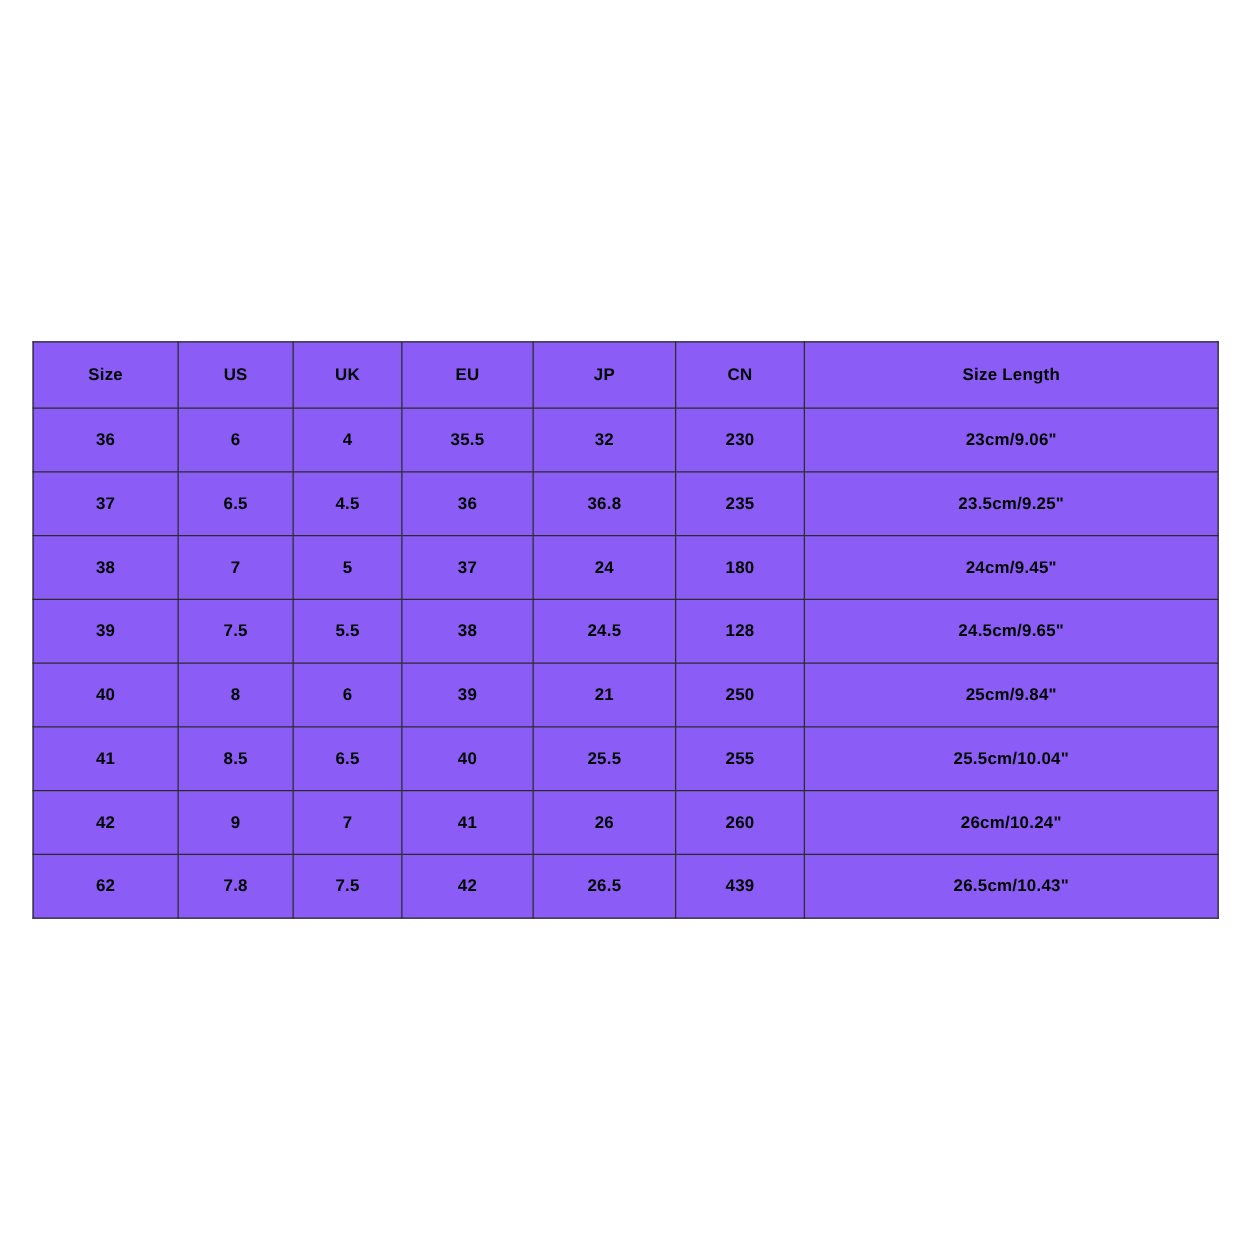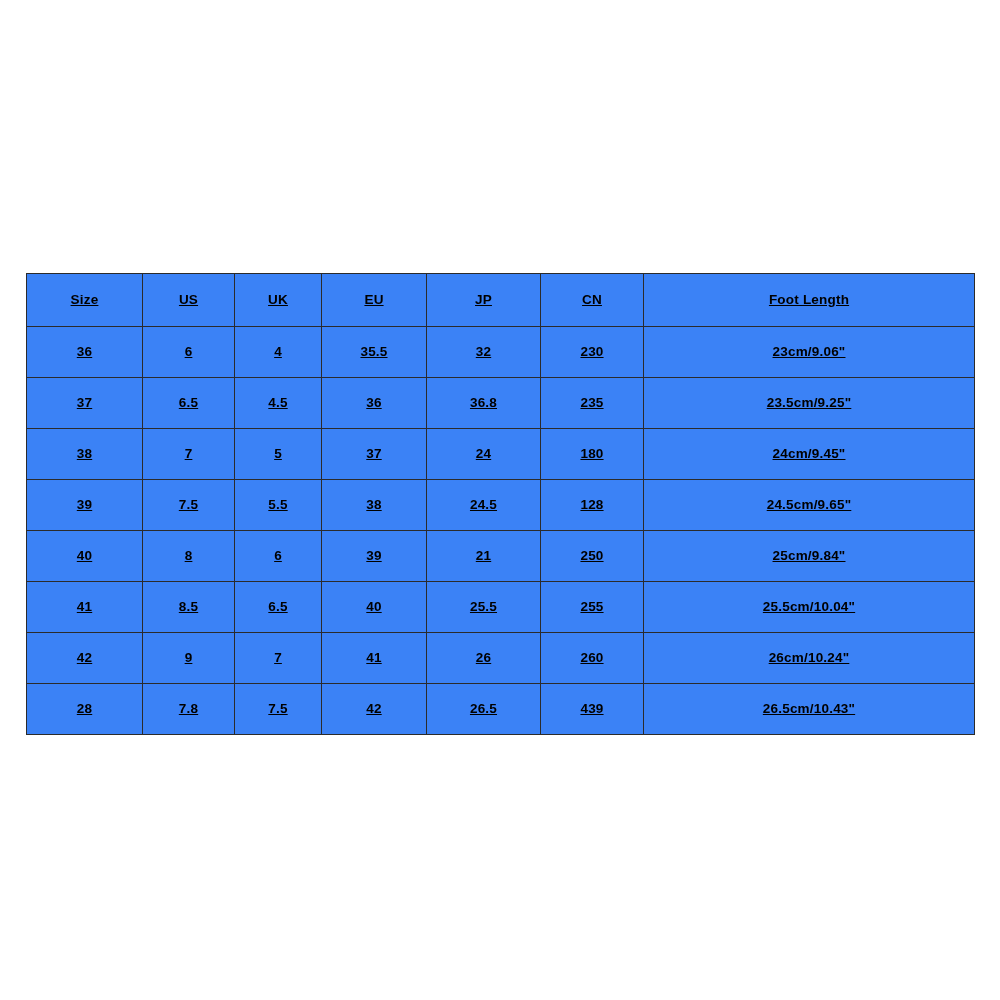--- a/index.html
+++ b/index.html
@@ -18,22 +18,21 @@
   #chart-wrap {
     position: absolute;
     left: 26px;
     top: 273px;
     width: 948px;
   }
   table.size-chart {
     border-collapse: collapse;
     table-layout: fixed;
     width: 948px;
-    background: #3b82f6;
-    text-decoration: underline;
+    background: #8b5cf6;
   }
   table.size-chart col.c-size   { width: 116px; }
   table.size-chart col.c-us     { width: 92px; }
   table.size-chart col.c-uk     { width: 87px; }
   table.size-chart col.c-eu     { width: 105px; }
   table.size-chart col.c-jp     { width: 114px; }
   table.size-chart col.c-cn     { width: 103px; }
   table.size-chart col.c-foot   { width: 331px; }
 
   table.size-chart th,
@@ -73,21 +72,21 @@
       <col class="c-foot">
     </colgroup>
     <thead>
       <tr>
         <th>Size</th>
         <th>US</th>
         <th>UK</th>
         <th>EU</th>
         <th>JP</th>
         <th>CN</th>
-        <th>Foot Length</th>
+        <th>Size Length</th>
       </tr>
     </thead>
     <tbody>
       <tr>
         <td>36</td>
         <td>6</td>
         <td>4</td>
         <td>35.5</td>
         <td>32</td>
         <td>230</td>
@@ -141,21 +140,21 @@
       <tr>
         <td>42</td>
         <td>9</td>
         <td>7</td>
         <td>41</td>
         <td>26</td>
         <td>260</td>
         <td>26cm/10.24"</td>
       </tr>
       <tr>
-        <td>28</td>
+        <td>62</td>
         <td>7.8</td>
         <td>7.5</td>
         <td>42</td>
         <td>26.5</td>
         <td>439</td>
         <td>26.5cm/10.43"</td>
       </tr>
     </tbody>
   </table>
 </div>

